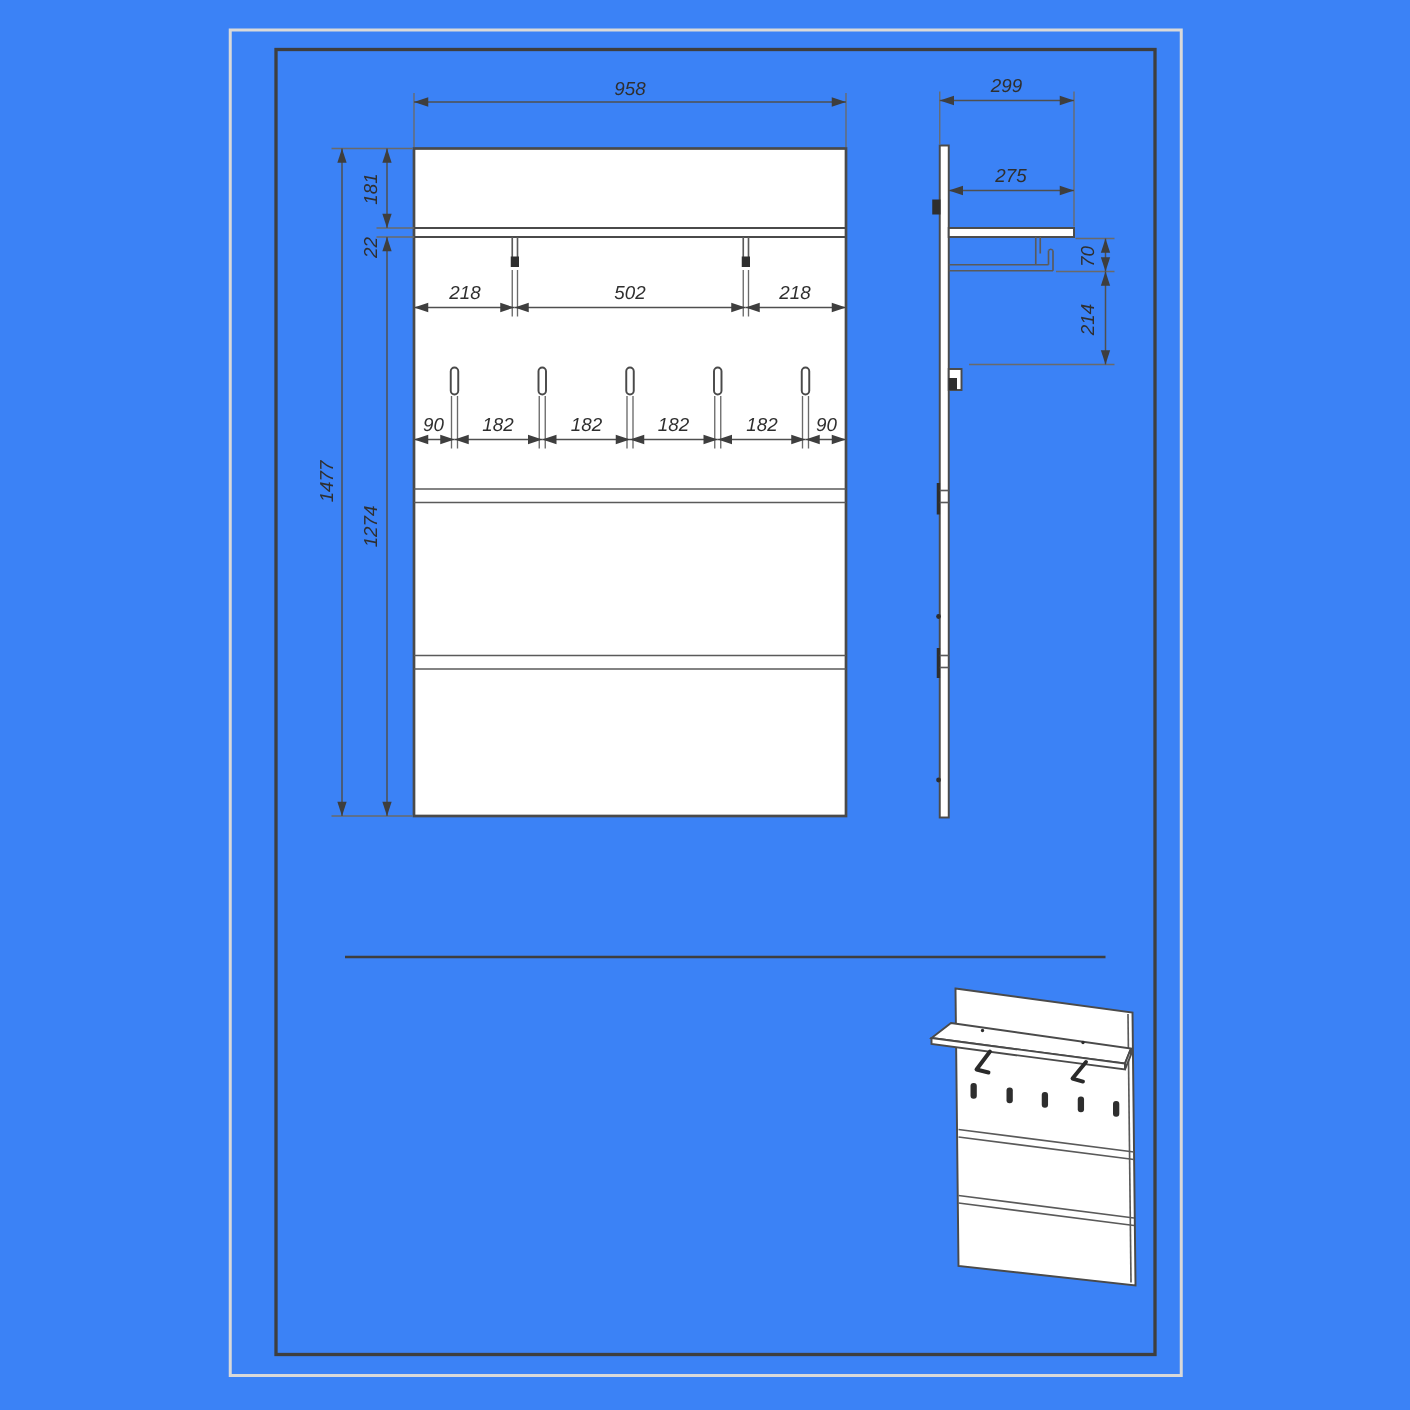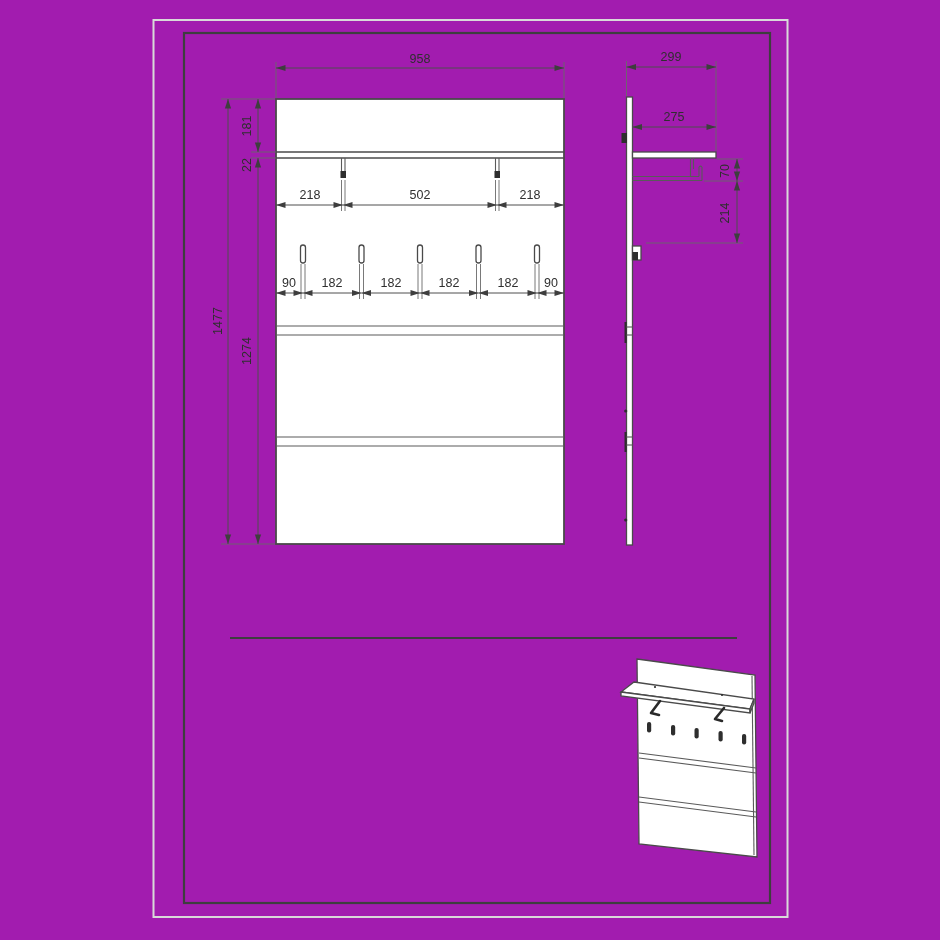--- a/index.html
+++ b/index.html
@@ -1,16 +1,16 @@
 <!DOCTYPE html>
 <html><head>
 <meta charset="utf-8">
 <style>
   html,body{margin:0;padding:0;background:#ffffff;}
-  .stage{position:relative;width:940px;height:940px;background:#a21caf;font-family:"Liberation Sans",sans-serif;}
+  .stage{position:relative;width:940px;height:940px;background:#3b82f6;font-family:"Liberation Sans",sans-serif;font-style:italic;}
   svg{display:block;}
   .frame-outer{fill:none;stroke:#d9d9d9;stroke-width:2;}
   .frame-inner{fill:none;stroke:#3e3e3e;stroke-width:2.2;}
   .part{fill:#ffffff;stroke:#4a4a4a;stroke-width:1.8;}
   .part-thin{fill:#ffffff;stroke:#4a4a4a;stroke-width:1.3;}
   .edge{stroke:#4a4a4a;stroke-width:1.4;fill:none;}
   .edge-thin{stroke:#5a5a5a;stroke-width:1.1;fill:none;}
   .dark{fill:#2e2e2e;stroke:none;}
   .dim{stroke:#4f4f4f;stroke-width:1;fill:none;}
   .ext{stroke:#6a6a6a;stroke-width:0.9;fill:none;}

